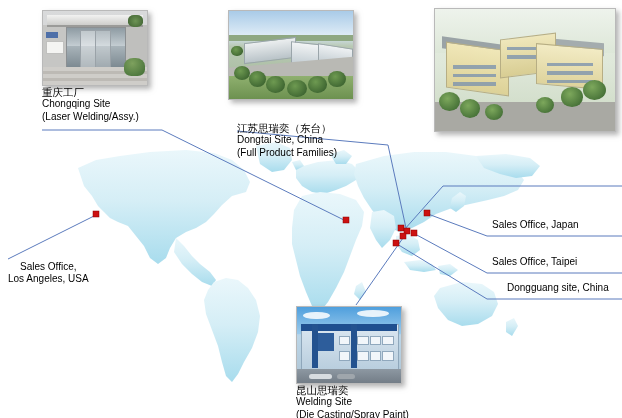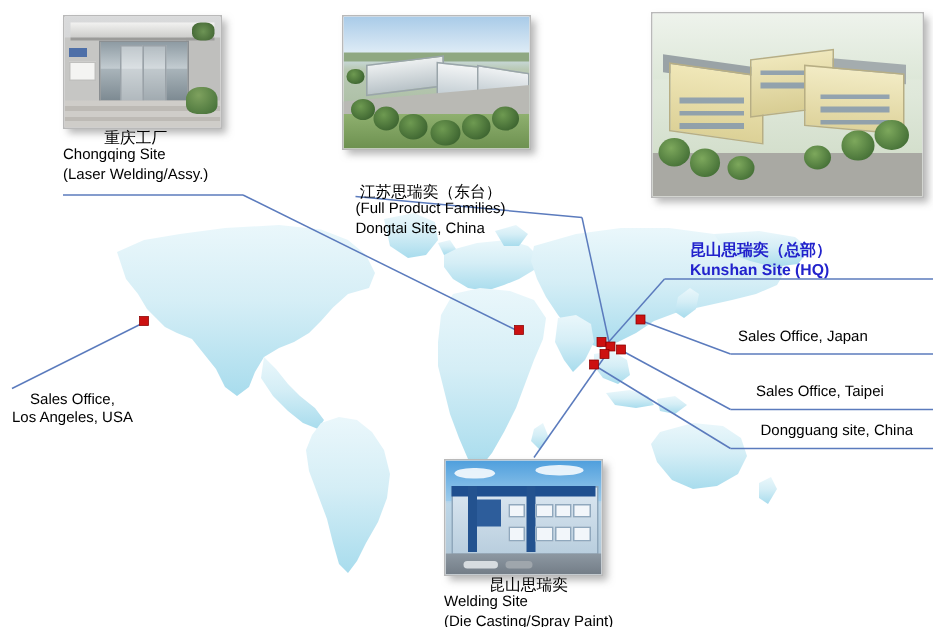--- a/index.html
+++ b/index.html
@@ -73,21 +73,21 @@
   .ph-tc .bld{position:absolute;left:4%;top:22%;width:92%;height:58%;
     background:linear-gradient(180deg,#dbe7f1,#b9cede);border:1px solid #8fa7bb;}
   .ph-tc .stripeTop{position:absolute;left:4%;top:22%;width:92%;height:9%;background:#1f4f8f;}
   .ph-tc .pillar{position:absolute;top:22%;width:6%;height:58%;background:#23528f;}
   .ph-tc .bay{position:absolute;background:#2d5d9b;}
   .ph-tc .wrow{position:absolute;background:#f2f6fa;border:1px solid #90a8bd;}
   .ph-tc .ground{position:absolute;left:0;bottom:0;width:100%;height:18%;background:linear-gradient(180deg,#8d98a2,#737d87);}
   .ph-tc .car{position:absolute;bottom:5%;height:7%;border-radius:3px;background:#d7dce0;}
   
   .cap{position:absolute;color:#000000;font-size:10px;line-height:12.4px;white-space:nowrap;}
-  .cap .cn{font-family:"DejaVu Sans","Liberation Sans",sans-serif;font-size:10.5px;text-align:center;}
+  .cap .cn{font-family:"DejaVu Sans","Liberation Sans",sans-serif;font-size:10.5px;}
   .lbl{position:absolute;font-size:10px;line-height:12.4px;color:#000000;white-space:nowrap;}
   .hq{position:absolute;font-weight:bold;font-size:10.5px;line-height:13px;white-space:nowrap;}
   .hq .cn{font-family:"DejaVu Sans","Liberation Sans",sans-serif;}
 </style>
 </head>
 <body>
 
 <div id="stage">
 
   <svg id="map-layer" viewBox="0 0 622 418">
@@ -225,22 +225,22 @@
       <div class="t" style="left:16%;top:68%;width:14%;height:18%;"></div>
       <div class="t" style="left:30%;top:74%;width:15%;height:19%;"></div>
       <div class="t" style="left:47%;top:78%;width:16%;height:20%;"></div>
       <div class="t" style="left:64%;top:74%;width:15%;height:19%;"></div>
       <div class="t" style="left:80%;top:68%;width:14%;height:18%;"></div>
       <div class="t" style="left:2%;top:40%;width:9%;height:11%;"></div>
     </div>
   </div>
   <div class="cap" style="left:237px;top:102px;margin-top:20px;">
     <div class="cn">江苏思瑞奕（东台）</div>
+    <div>Dongtai Site, China</div>
     <div>(Full Product Families)</div>
-    <div>Dongtai Site, China</div>
   </div>
 
   <div class="photo" style="left:434px;top:8px;width:180px;height:122px;">
     <div class="inner ph-ks">
       <div class="haze"></div>
       <div class="roofA"></div>
         <div class="roofC"></div>
       <div class="bA"></div>
         <div class="bB"></div>
         <div class="bC"></div>
@@ -254,24 +254,20 @@
       <div class="win" style="left:62%;top:58%;width:26%;height:3%;"></div>
       <div class="lot"></div>
       <div class="g" style="left:2%;top:68%;width:12%;height:16%;"></div>
       <div class="g" style="left:14%;top:74%;width:11%;height:15%;"></div>
       <div class="g" style="left:28%;top:78%;width:10%;height:13%;"></div>
       <div class="g" style="left:70%;top:64%;width:12%;height:16%;"></div>
       <div class="g" style="left:82%;top:58%;width:13%;height:17%;"></div>
       <div class="g" style="left:56%;top:72%;width:10%;height:13%;"></div>
     </div>
   </div>
-  <div class="hq" style="left:460px;top:161px;color:#2222cc;">
-    <div class="cn">昆山思瑞奕（总部）</div>
-    <div>Kunshan Site (HQ)</div>
-  </div>
 
   <div class="photo" style="left:296px;top:306px;width:104px;height:76px;">
     <div class="inner ph-tc">
       <div class="sky"></div>
       <div class="cloud" style="left:6%;top:6%;width:26%;height:10%;"></div>
       <div class="cloud" style="left:58%;top:4%;width:30%;height:9%;"></div>
       <div class="bld"></div>
       <div class="stripeTop"></div>
       <div class="pillar" style="left:14%;"></div>
       <div class="pillar" style="left:52%;"></div>
@@ -295,17 +291,17 @@
     <div>(Die Casting/Spray Paint)</div>
   </div>
 
   <div class="lbl" style="left:8px;top:261px;text-align:center;">
     <div>Sales Office,</div>
     <div>Los Angeles, USA</div>
   </div>
 
   <div class="lbl" style="left:492px;top:219px;">Sales Office, Japan</div>
 
-  <div class="lbl" style="left:504px;top:256px;">Sales Office, Taipei</div>
+  <div class="lbl" style="left:492px;top:256px;">Sales Office, Taipei</div>
 
   <div class="lbl" style="left:492px;top:282px;padding-left:15px;">Dongguang site, China</div>
 
 </div>
 
 </body></html>

